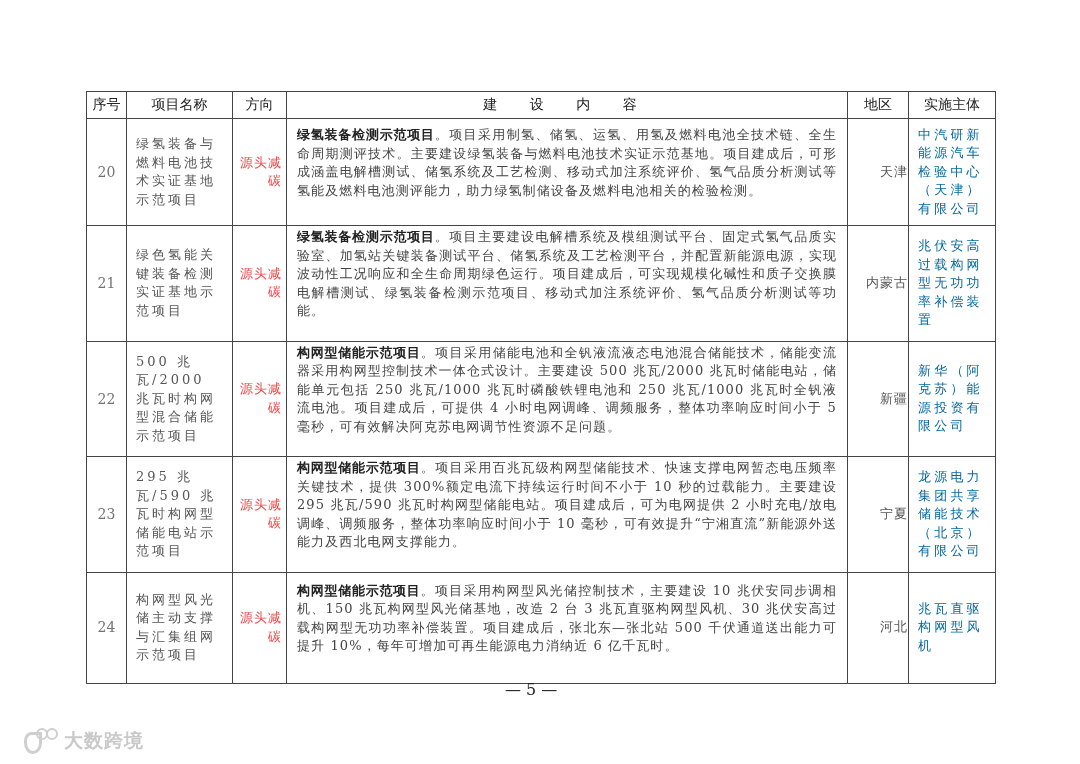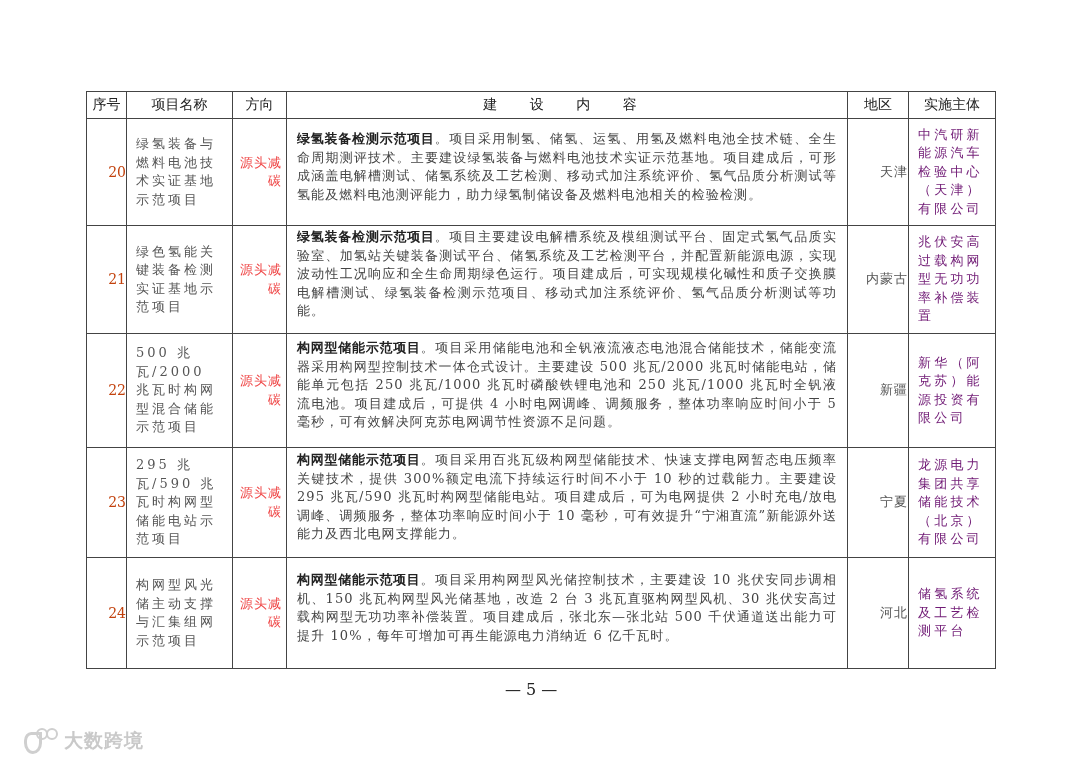--- a/index.html
+++ b/index.html
@@ -5,27 +5,27 @@
   html, body { margin:0; padding:0; background:#ffffff; }
   body { width:1080px; height:764px; position:relative; overflow:hidden;
          font-family:"DejaVu Serif","Liberation Serif",serif; color:#333; }
   .tbl { position:absolute; left:86px; top:91px; width:909px;
          border-collapse:collapse; table-layout:fixed; }
   .tbl td, .tbl th { border:1.5px solid #444; padding:0; vertical-align:middle; }
   .tbl th { height:26px; font-family:"DejaVu Sans","Liberation Sans",sans-serif;
             font-weight:normal; font-size:14px; color:#222; text-align:center; }
   .tbl th.content-h { letter-spacing:14px; }
   .tbl td { font-size:13px; line-height:18.5px; color:#444; }
-  td.seq { text-align:right; font-size:14px; color:#c2410c; }
+  td.seq { text-align:center; font-size:14px; color:#737373; }
   td.name { padding:2px 6px 2px 9px; letter-spacing:3px; color:#555;margin-top:8px; }
   td.dir { text-align:right; letter-spacing:1px; color:#ef4444; padding:8px 4px; }
-  td.content { padding:2px 10px 12px 10px; text-align:justify; letter-spacing:1.1px; color:#444; }
+  td.content { padding:2px 10px 20px 10px; text-align:justify; letter-spacing:1.1px; color:#444; }
   td.content b { font-weight:bold; color:#222; letter-spacing:0.5px; }
   td.region { text-align:right; color:#555; letter-spacing:1px; }
-  td.org { padding:2px 7px 2px 9px; letter-spacing:3.2px; color:#701a75; }
+  td.org { padding:2px 7px 2px 9px; letter-spacing:3.2px; color:#0369a1; }
   .page-num { position:absolute; left:505px; top:680px; font-size:16px; color:#222;
               font-family:"DejaVu Serif","Liberation Serif",serif; }
   .watermark { position:absolute; left:24px; top:728px; display:flex; align-items:center;
                color:#c9c9c9; font-family:"DejaVu Sans","Liberation Sans",sans-serif;
                font-size:19px; font-weight:bold; letter-spacing:1px; }
   .wm-logo { width:34px; height:26px; position:relative; margin-right:6px; }
   .wm-logo span { position:absolute; border:3px solid #cfcfcf; border-radius:50%; }
 </style>
 </head>
 <body>
@@ -81,21 +81,21 @@
       <td class="content"><b>构网型储能示范项目</b><span>。项目采用百兆瓦级构网型储能技术、快速支撑电网暂态电压频率关键技术，提供 300%额定电流下持续运行时间不小于 10 秒的过载能力。主要建设 295 兆瓦/590 兆瓦时构网型储能电站。项目建成后，可为电网提供 2 小时充电/放电调峰、调频服务，整体功率响应时间小于 10 毫秒，可有效提升“宁湘直流”新能源外送能力及西北电网支撑能力。</span></td>
       <td class="region">宁夏</td>
       <td class="org">龙源电力集团共享储能技术（北京）有限公司</td>
     </tr>
     <tr style="height:111px">
       <td class="seq">24</td>
       <td class="name">构网型风光储主动支撑与汇集组网示范项目</td>
       <td class="dir">源头减碳</td>
       <td class="content"><b>构网型储能示范项目</b><span>。项目采用构网型风光储控制技术，主要建设 10 兆伏安同步调相机、150 兆瓦构网型风光储基地，改造 2 台 3 兆瓦直驱构网型风机、30 兆伏安高过载构网型无功功率补偿装置。项目建成后，张北东—张北站 500 千伏通道送出能力可提升 10%，每年可增加可再生能源电力消纳近 6 亿千瓦时。</span></td>
       <td class="region">河北</td>
-      <td class="org">储氢系统及工艺检测平台</td>
+      <td class="org">兆瓦直驱构网型风机</td>
     </tr>
   </tbody>
 </table>
 
 <div class="page-num">— 5 —</div>
 
 <div class="watermark">
   <div class="wm-logo">
     <span style="left:0;top:4px;width:12px;height:16px;border-radius:40% 0 50% 50%;"></span>
     <span style="left:12px;top:0;width:8px;height:8px;border-width:2px;"></span>

